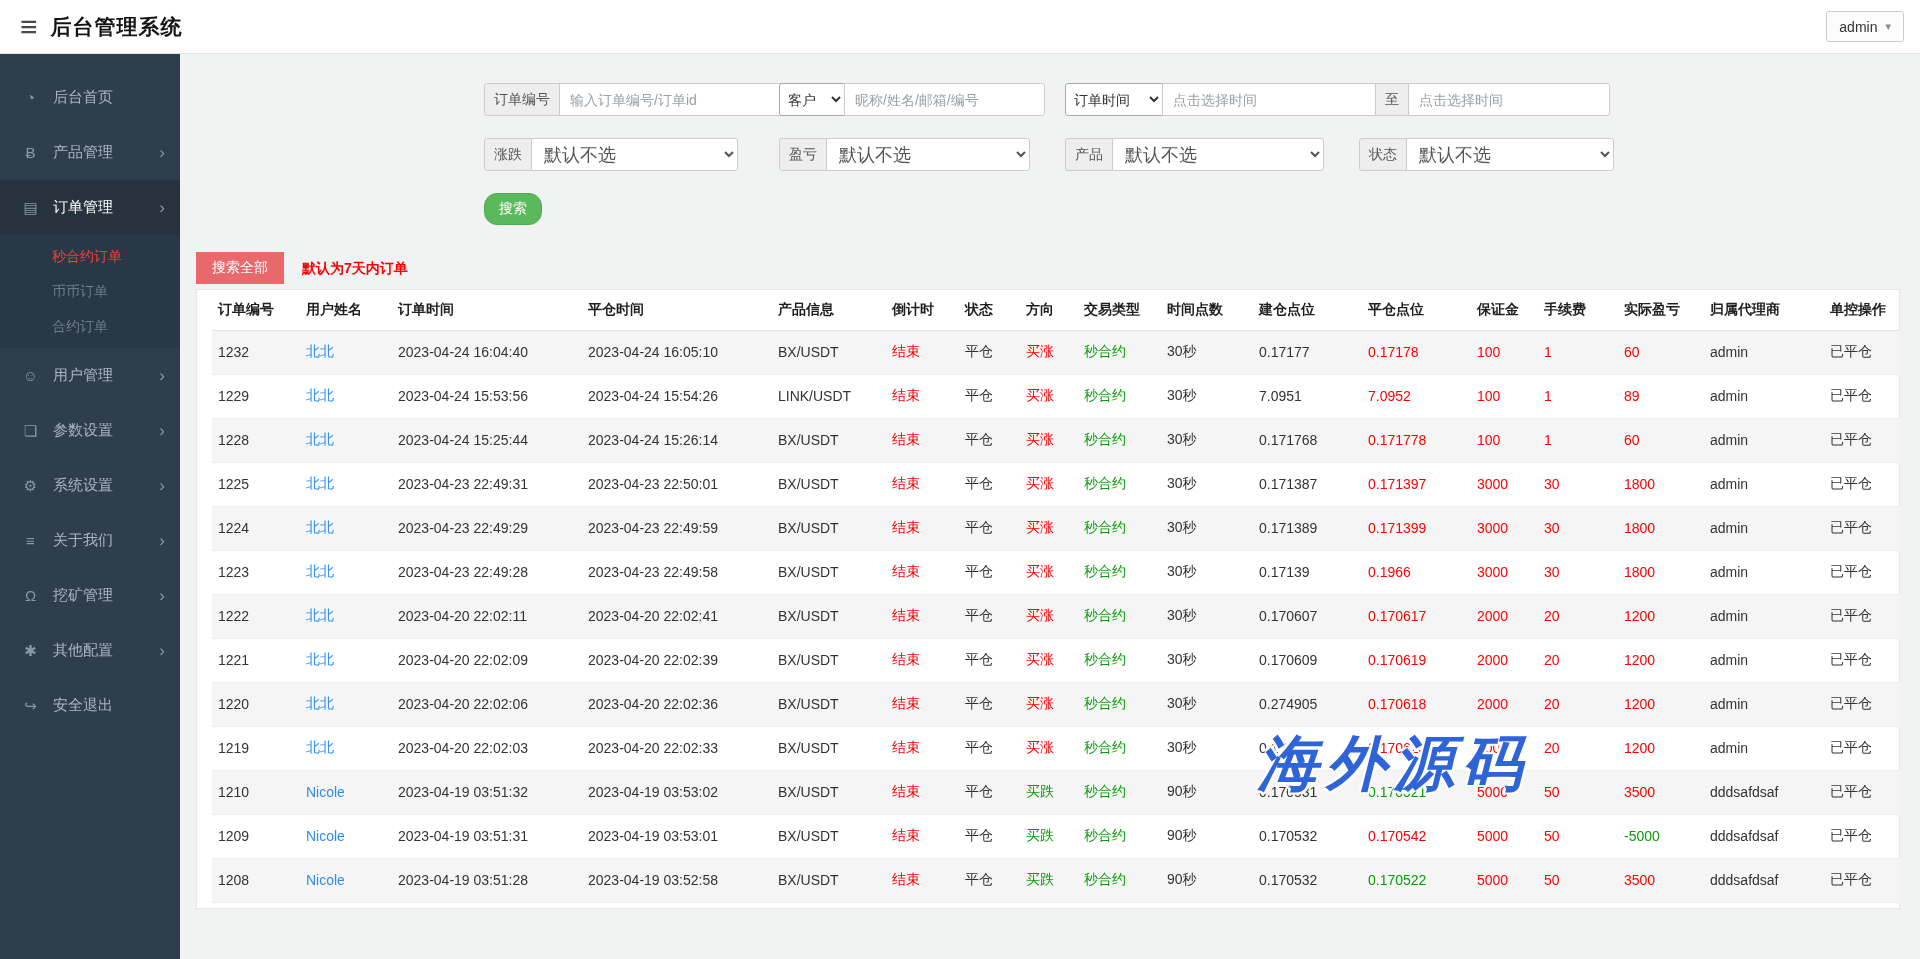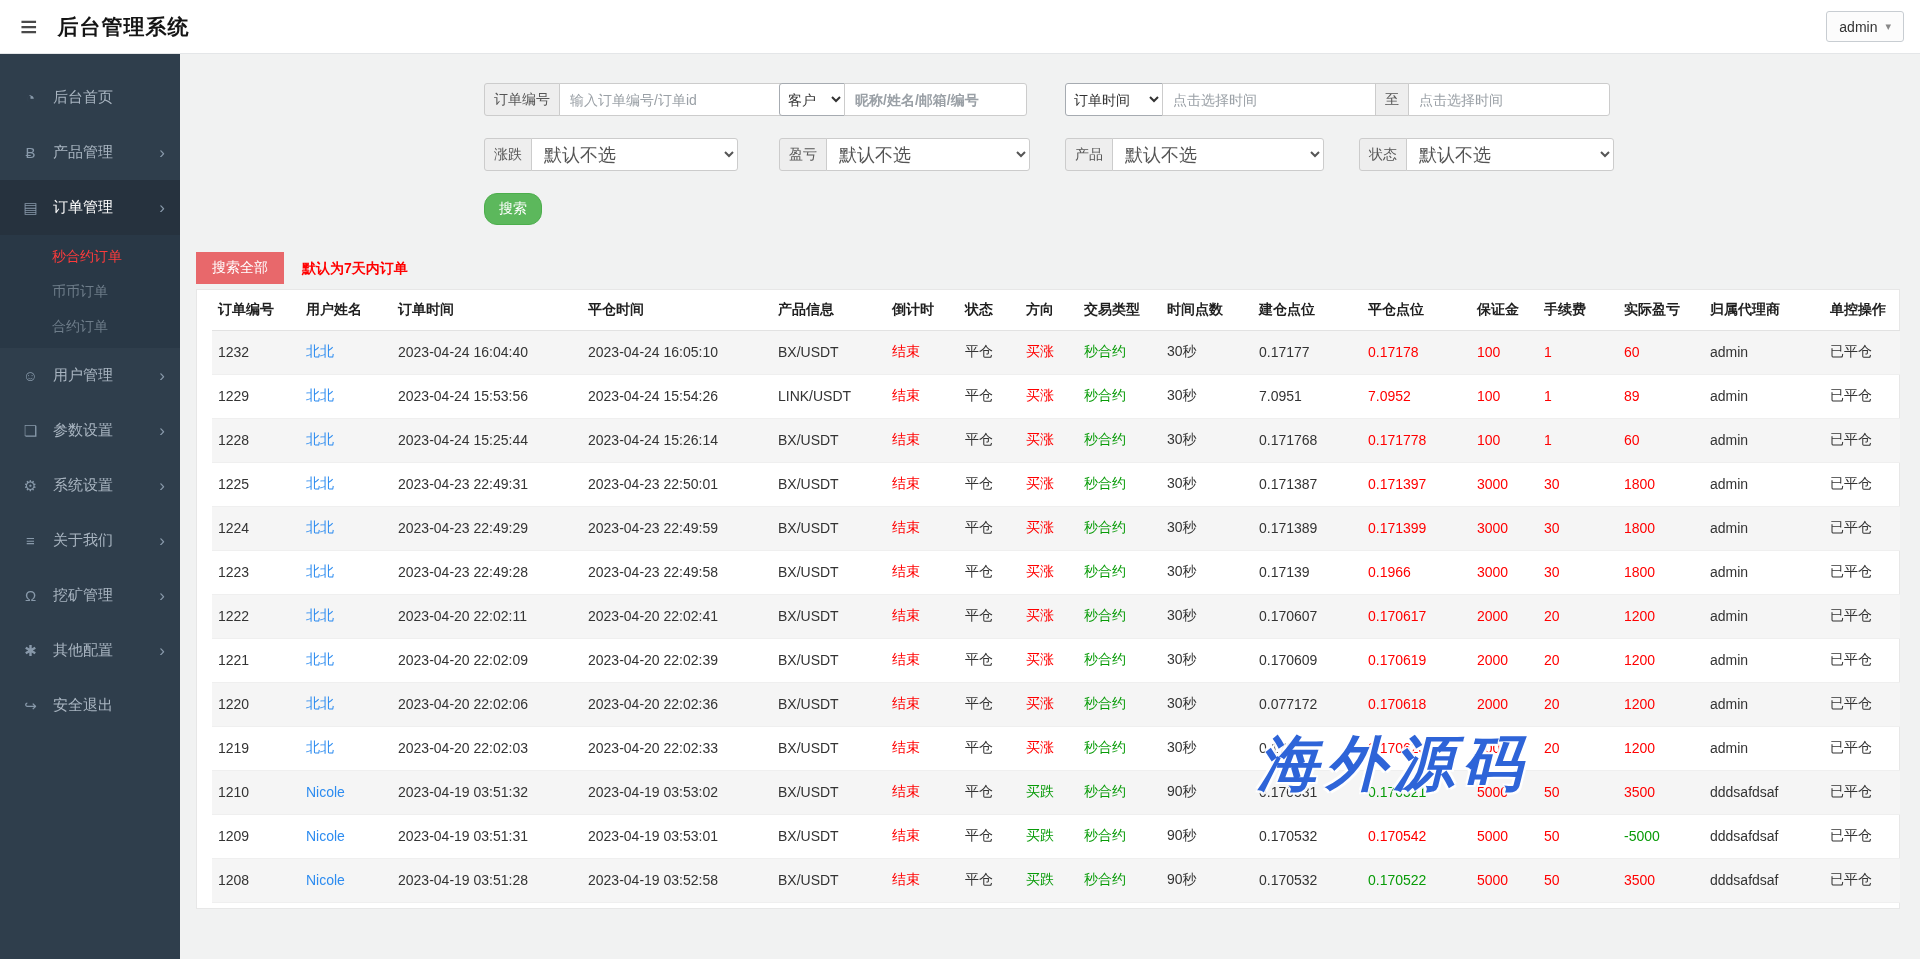--- a/index.html
+++ b/index.html
@@ -2,21 +2,21 @@
 <html><head>
 <meta charset="utf-8">
 <style>
   *{margin:0;padding:0;box-sizing:border-box}
   html,body{width:1920px;height:959px;overflow:hidden}
   body{position:relative;background:#f1f2f2;font-family:"Liberation Sans","DejaVu Sans",sans-serif;font-size:14px;color:#333}
 
   
   .topbar{position:absolute;left:0;top:0;width:1920px;height:54px;background:#fff;border-bottom:1px solid #e4e6e8;z-index:30;display:flex;align-items:center}
   .hamburger{margin-left:20px;font-size:30px;font-weight:bold;color:#4a4a4a;cursor:pointer;line-height:1}
-  .app-title{margin-left:20px;font-size:21px;font-weight:bold;color:#141414;letter-spacing:1px}
+  .app-title{margin-left:13px;font-size:21px;font-weight:bold;color:#141414;letter-spacing:1px}
   .user-menu{position:absolute;right:16px;top:11px;height:31px;padding:0 12px;border:1px solid #c8cdd2;border-radius:3px;background:#fcfcfc;display:flex;align-items:center;gap:8px;font-size:14px;color:#333;cursor:pointer}
   .caret-down{font-size:11px;color:#888}
 
   
   .sidebar{position:absolute;left:0;top:54px;width:180px;height:905px;background:#2f3e4c;padding-top:16px;z-index:20}
   .sb-item{height:55px;display:flex;align-items:center;padding:0 16px 0 20px;color:#a9b5c1;font-size:15px;cursor:pointer;position:relative}
   .sb-item.active{color:#fff;background:rgba(0,0,0,.18)}
   .sb-icon{width:21px;margin-right:12px;font-size:15px;text-align:center;color:#8899aa}
   .sb-chevron{position:absolute;right:15px;font-size:17px;color:#8899aa;line-height:1}
   .sb-sub{background:#293846;padding:4px 0}
@@ -132,21 +132,21 @@
 <div class="main">
 
   <div class="ig" style="left:304px;top:29px">
     <span class="ig-addon first">订单编号</span>
     <input class="rr" style="width: 225px;" placeholder="输入订单编号/订单id">
   </div>
   <div class="ig" style="left:599px;top:29px">
     <select class="sel" style="width:66px">
       <option>客户</option>
     </select>
-    <input class="rr" style="width: 183px; font-weight: bold;" placeholder="昵称/姓名/邮箱/编号">
+    <input class="rr" style="width: 201px;" placeholder="昵称/姓名/邮箱/编号">
   </div>
   <div class="ig" style="left:885px;top:29px">
     <select class="sel" style="width:98px">
       <option>订单时间</option>
     </select>
     <input style="width: 214px;" placeholder="点击选择时间">
     <span class="ig-addon">至</span>
     <input class="rr" style="width: 202px;" placeholder="点击选择时间">
   </div>
 
@@ -378,21 +378,21 @@
             <td>1220</td>
             <td class="link">北北</td>
             <td>2023-04-20 22:02:06</td>
             <td>2023-04-20 22:02:36</td>
             <td>BX/USDT</td>
             <td class="red">结束</td>
             <td>平仓</td>
             <td class="red">买涨</td>
             <td class="green">秒合约</td>
             <td>30秒</td>
-            <td>0.077172</td>
+            <td>0.274905</td>
             <td class="red">0.170618</td>
             <td class="red">2000</td>
             <td class="red">20</td>
             <td class="red">1200</td>
             <td>admin</td>
             <td>已平仓</td>
           </tr>
           <tr>
             <td>1219</td>
             <td class="link">北北</td>

